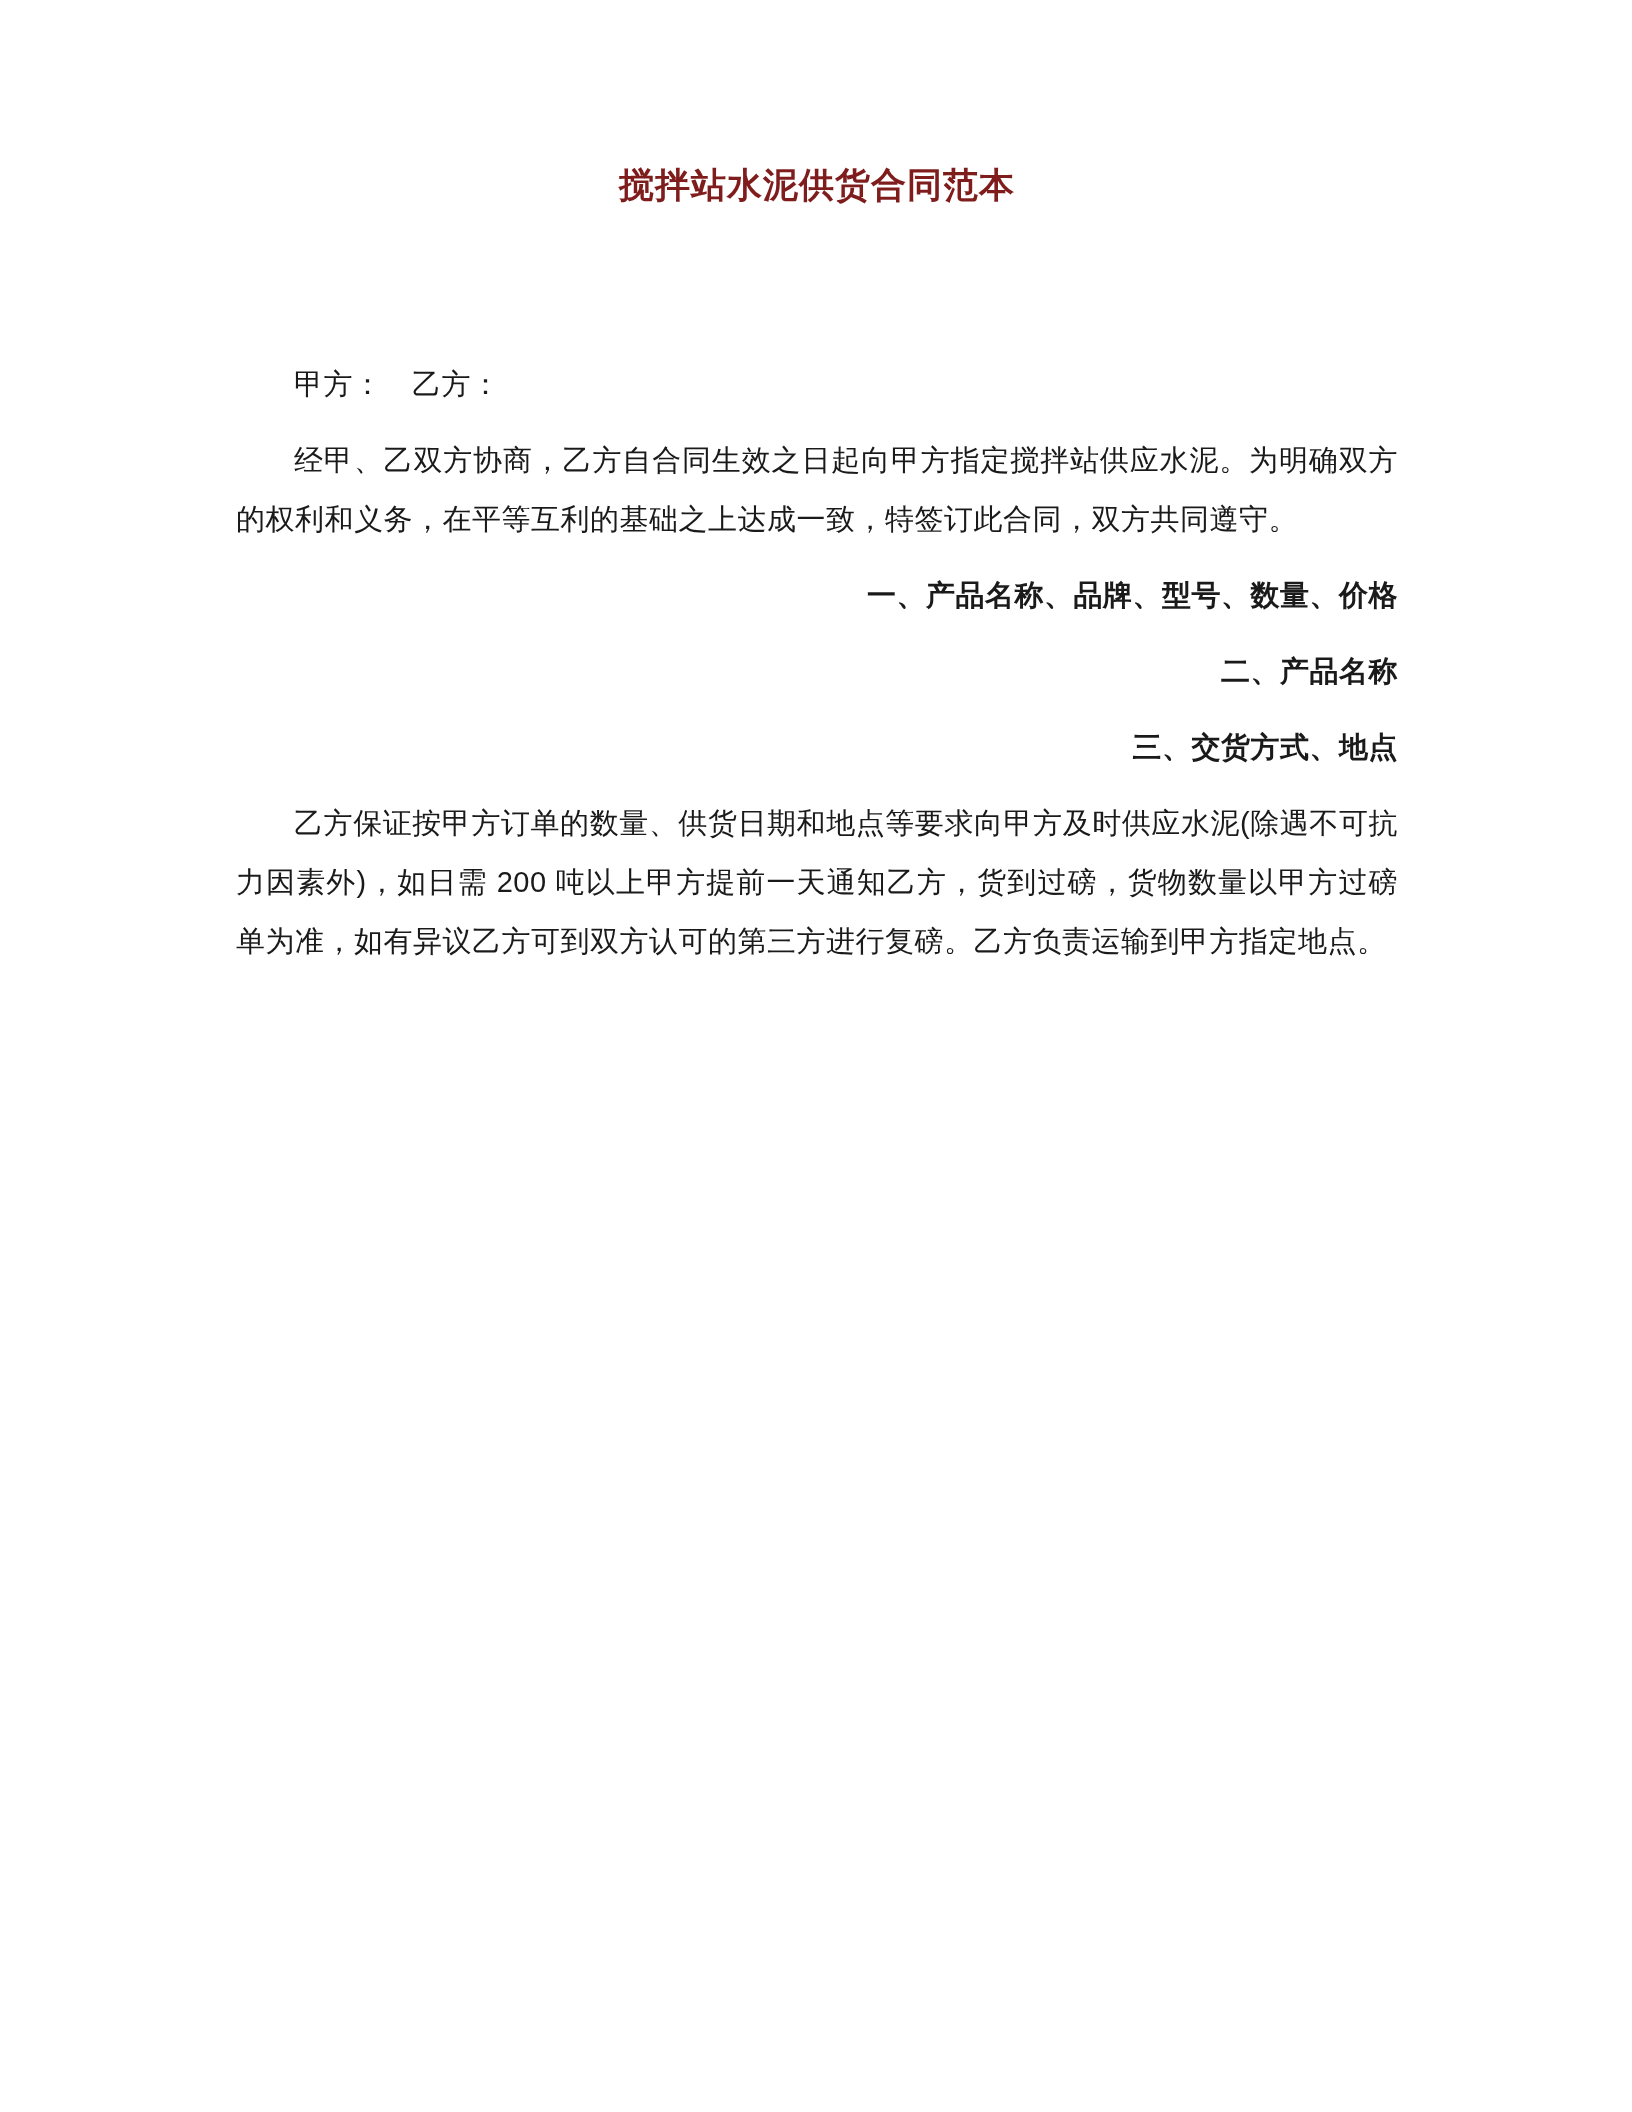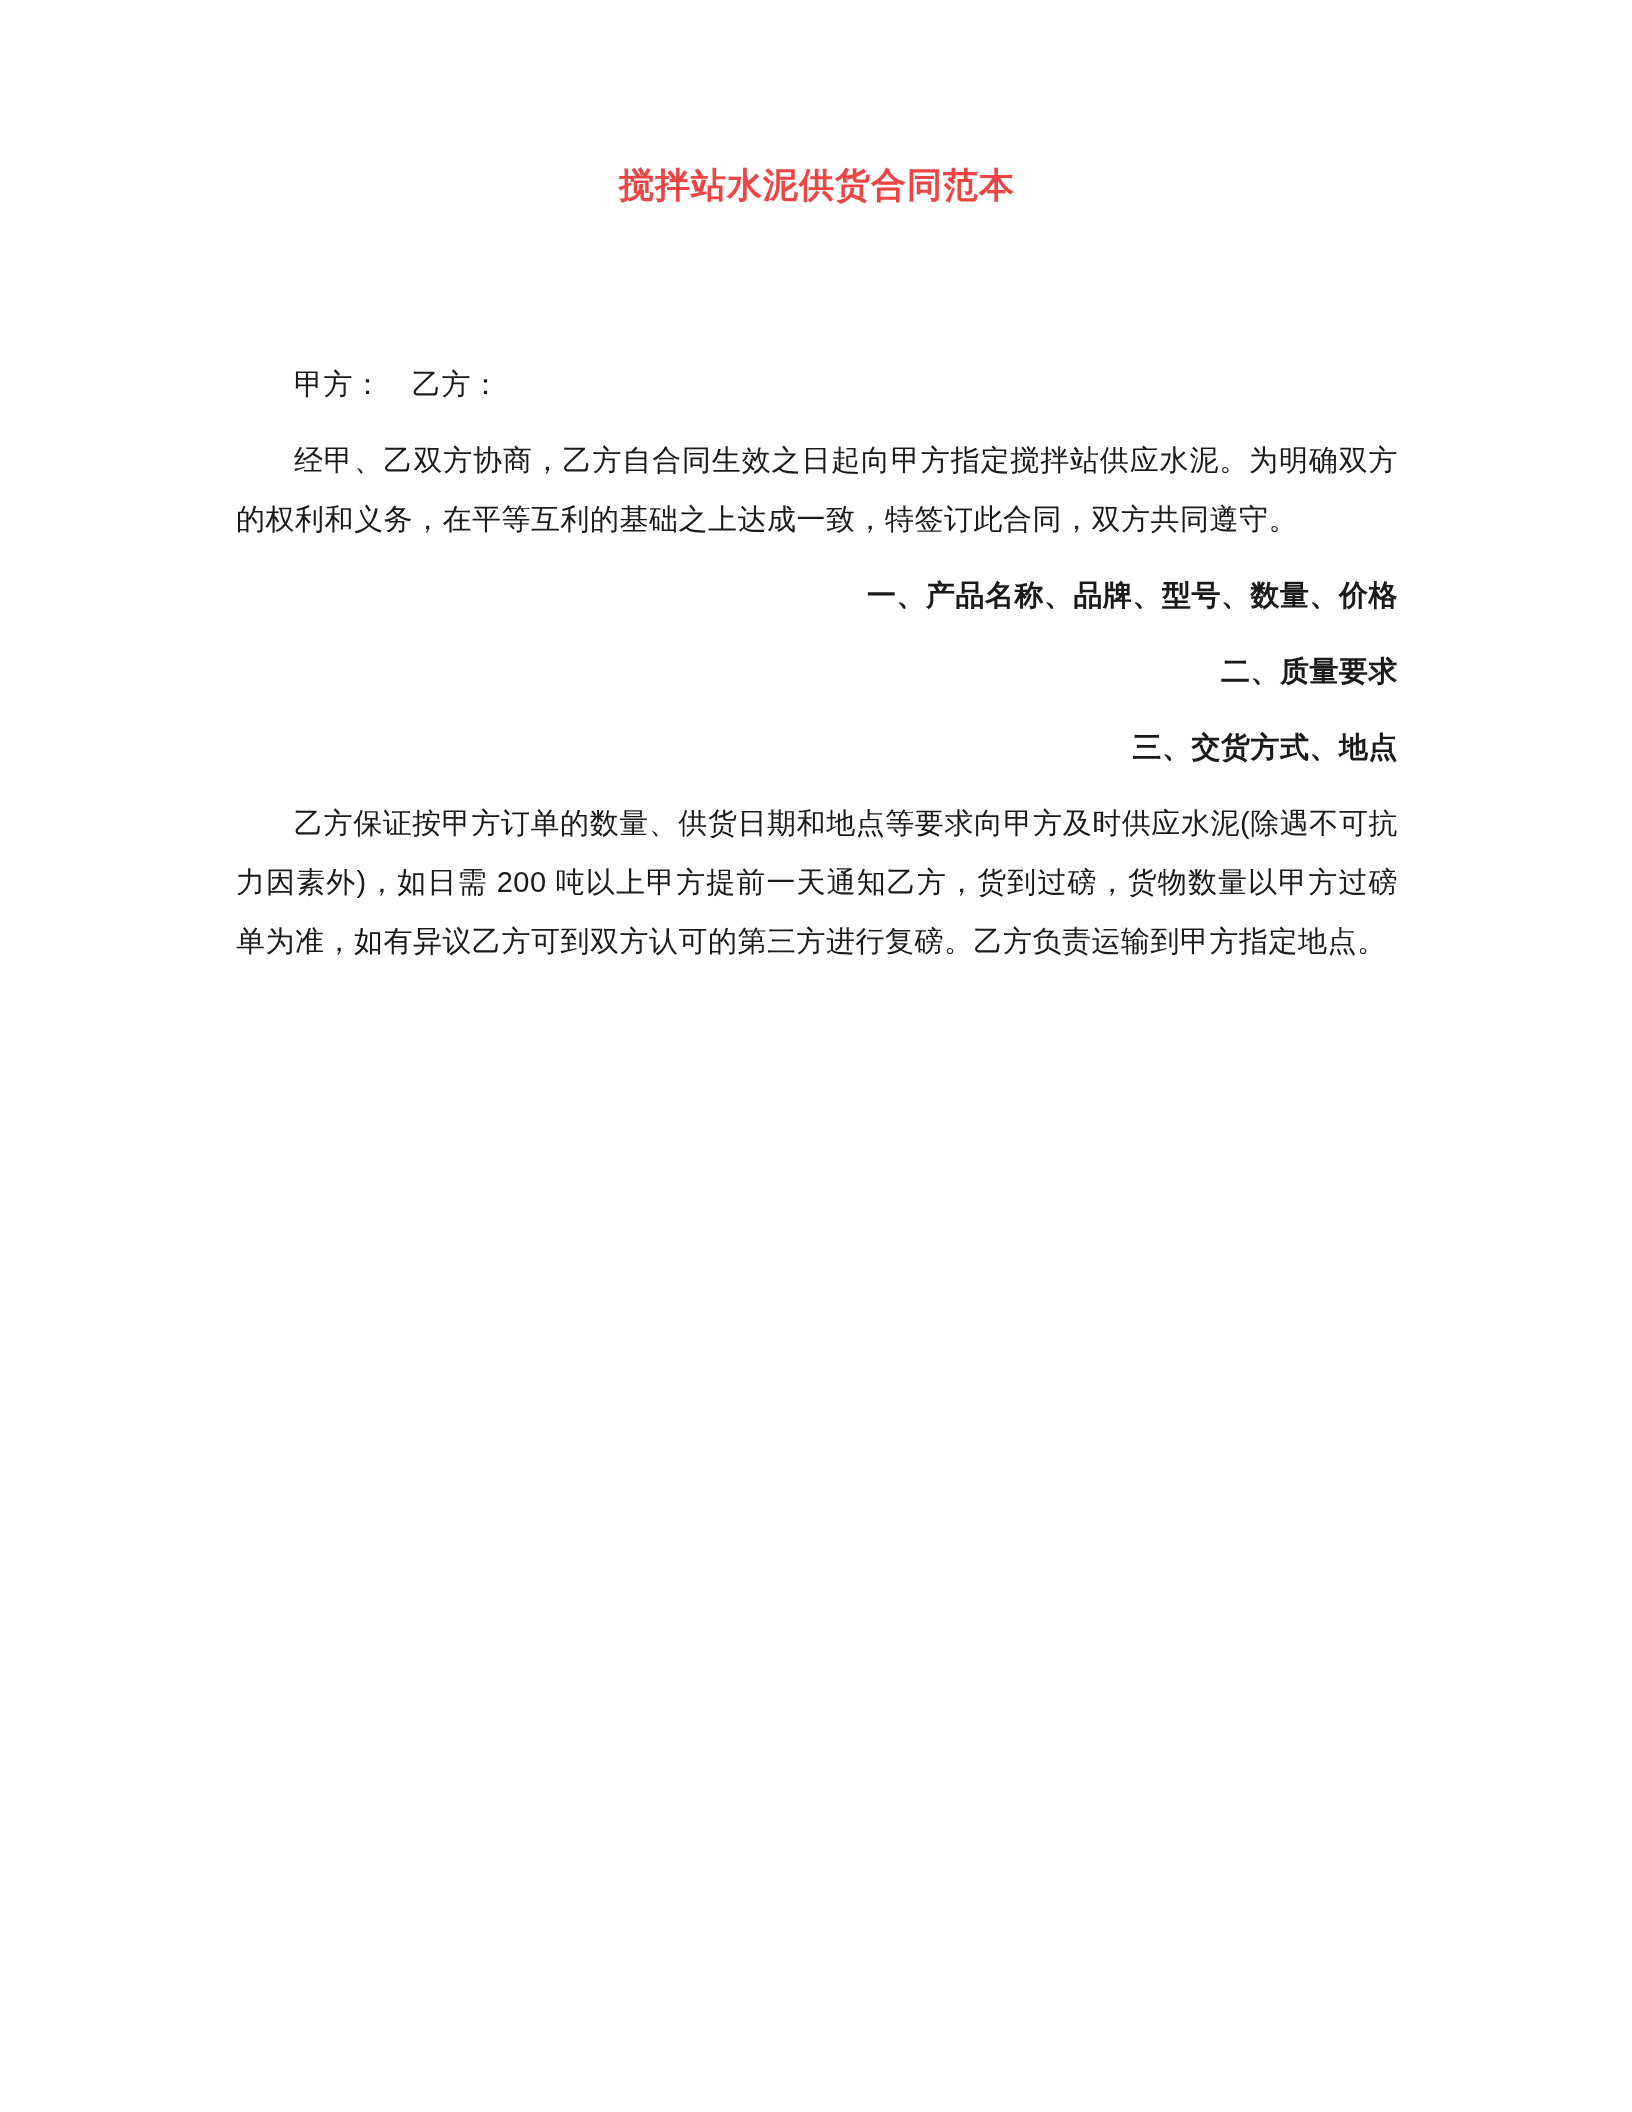--- a/index.html
+++ b/index.html
@@ -20,21 +20,21 @@
   .content {
     box-sizing: border-box;
     padding: 162px 234px 0 236px;
   }
   .doc-title {
     margin: 0 0 146px 0;
     text-align: center;
     font-size: 35px;
     font-weight: 700;
     letter-spacing: 1px;
-    color: #ef4444;
+    color: #7f1d1d;
   }
   .para {
     margin: 0 0 17px 0;
     font-size: 29px;
     line-height: 59px;
     letter-spacing: 0.5px;
     text-indent: 2em;
     text-align: justify;
     color: #1a1a1a;
     word-break: break-all;
@@ -51,21 +51,21 @@
   <div class="content">
 
     <h1 class="doc-title">搅拌站水泥供货合同范本</h1>
 
     <p class="para">甲方：　乙方：</p>
 
     <p class="para">经甲、乙双方协商，乙方自合同生效之日起向甲方指定搅拌站供应水泥。为明确双方的权利和义务，在平等互利的基础之上达成一致，特签订此合同，双方共同遵守。</p>
 
     <p class="para section-heading">一、产品名称、品牌、型号、数量、价格</p>
 
-    <p class="para section-heading">二、质量要求</p>
+    <p class="para section-heading">二、产品名称</p>
 
 
     <p class="para section-heading">三、交货方式、地点</p>
 
     <p class="para">乙方保证按甲方订单的数量、供货日期和地点等要求向甲方及时供应水泥(除遇不可抗力因素外)，如日需 200 吨以上甲方提前一天通知乙方，货到过磅，货物数量以甲方过磅单为准，如有异议乙方可到双方认可的第三方进行复磅。乙方负责运输到甲方指定地点。</p>
 
   </div>
 </div>
 
 </body></html>

